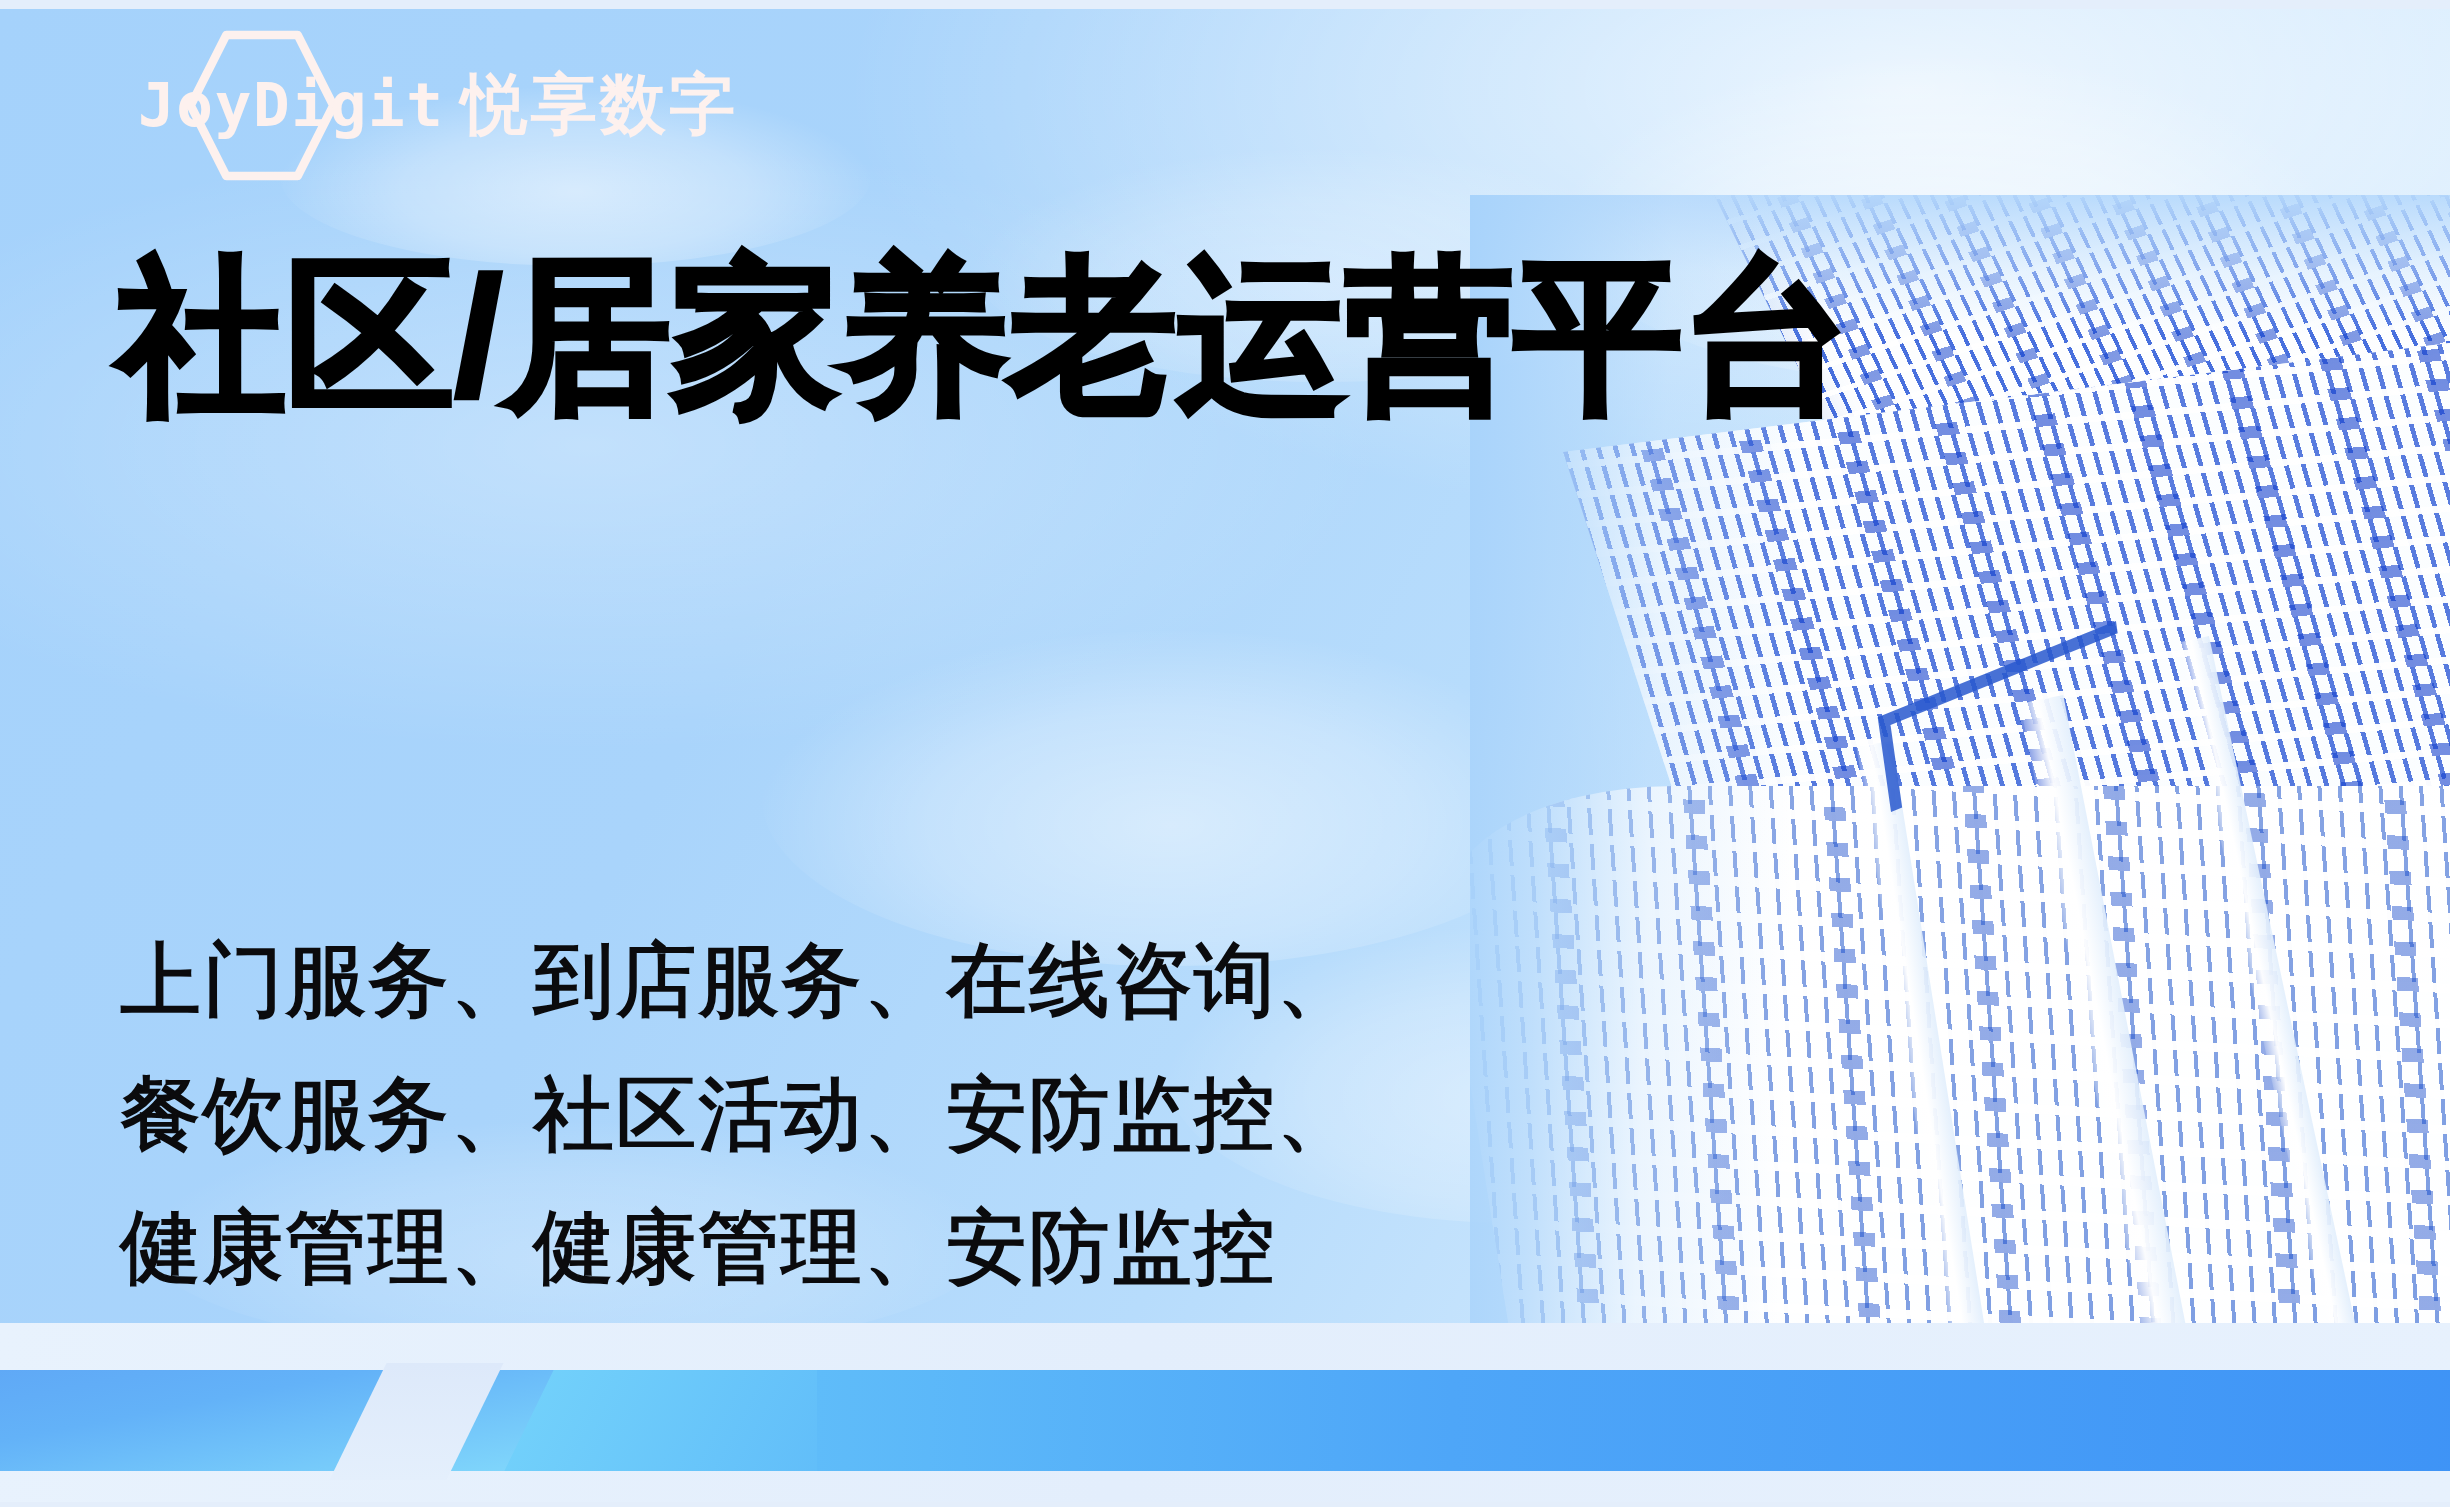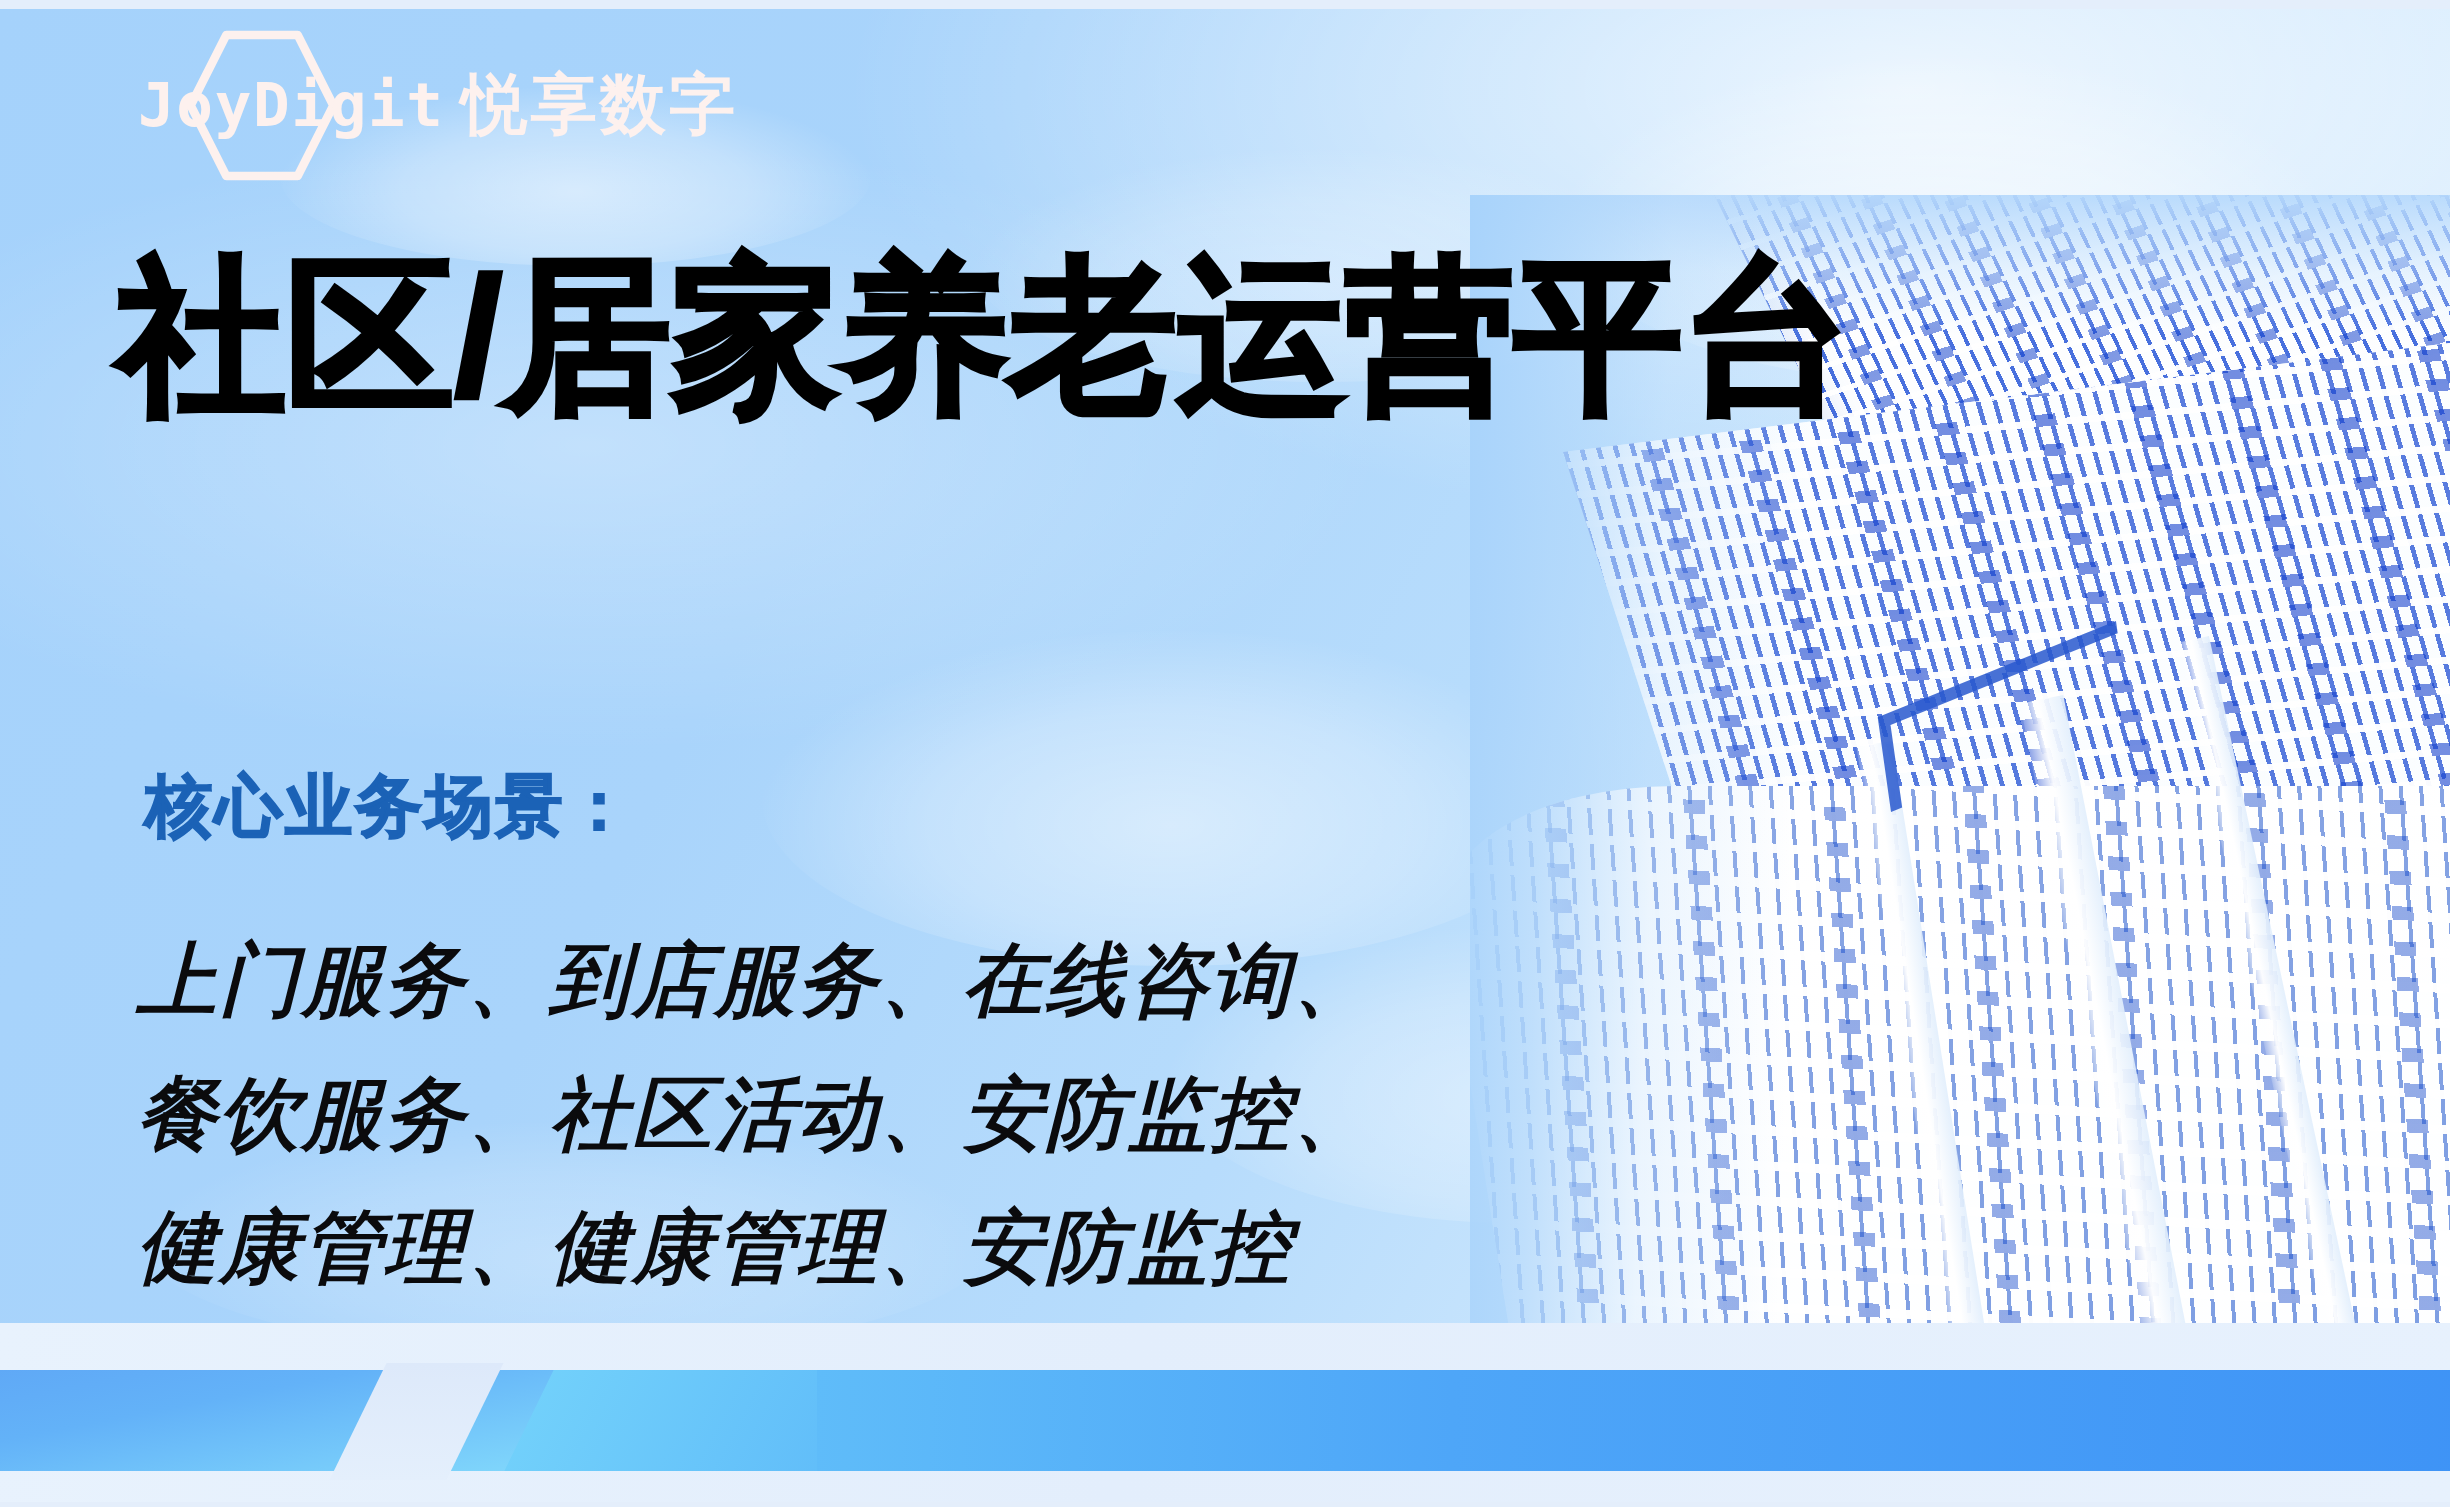--- a/index.html
+++ b/index.html
@@ -222,23 +222,22 @@
     font-weight:bold;
     font-size:67px;
     letter-spacing:3.1px;
     color:#1b62b6;
     white-space:nowrap;
     -webkit-text-stroke:1.9px #1b62b6;
   }
 
   
   #scenarios {
-    position:absolute; left:136px; top:914px;
+    position:absolute; left:120px; top:914px;
     z-index:22;
-    font-style:italic;
   }
   .scenario-line {
     font-family:"DejaVu Sans", sans-serif;
     font-weight:normal;
     font-size:81px;
     line-height:1.65;
     letter-spacing:1.6px;
     color:#0b0b0d;
     white-space:nowrap;
     -webkit-text-stroke:1.7px #0b0b0d;
@@ -324,21 +323,20 @@
       <svg width="152" height="151" viewBox="0 0 196 194" aria-hidden="true">
         <polygon points="52,6 144,6 190,97 144,188 52,188 6,97" fill="none" stroke="#fdf1ee" stroke-width="11" stroke-linejoin="round"></polygon>
       </svg>
     </div>
     <span class="logo-word">JoyDigit</span>
     <span class="logo-cn">悦享数字</span>
   </div>
 
   <div id="headline">社区/居家养老运营平台</div>
 
-  <div id="section-label">核心业务场景：</div>
 
   <div id="scenarios">
     <div class="scenario-line">上门服务、到店服务、在线咨询、</div>
     <div class="scenario-line">餐饮服务、社区活动、安防监控、</div>
     <div class="scenario-line">健康管理、健康管理、安防监控</div>
   </div>
 
   <div id="band">
     <div id="band-bg"></div>
     <div id="band-shape-b"></div>

